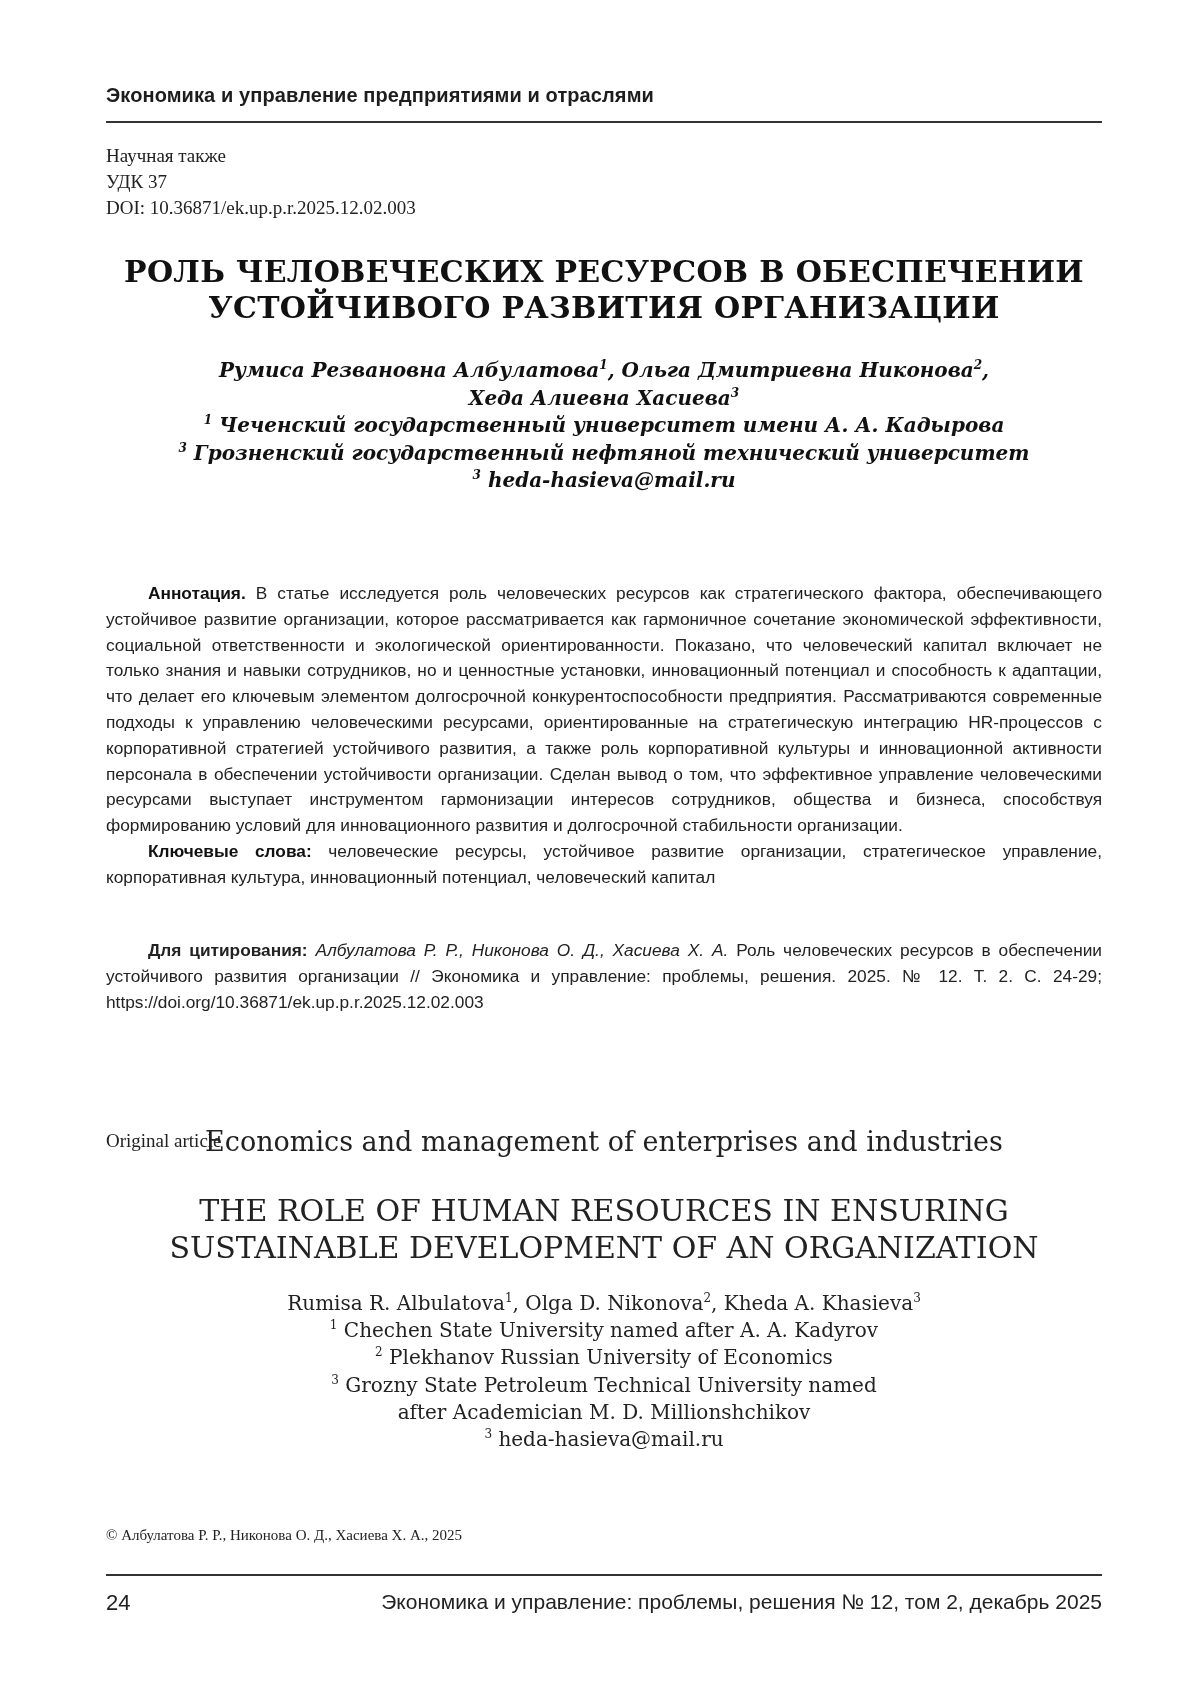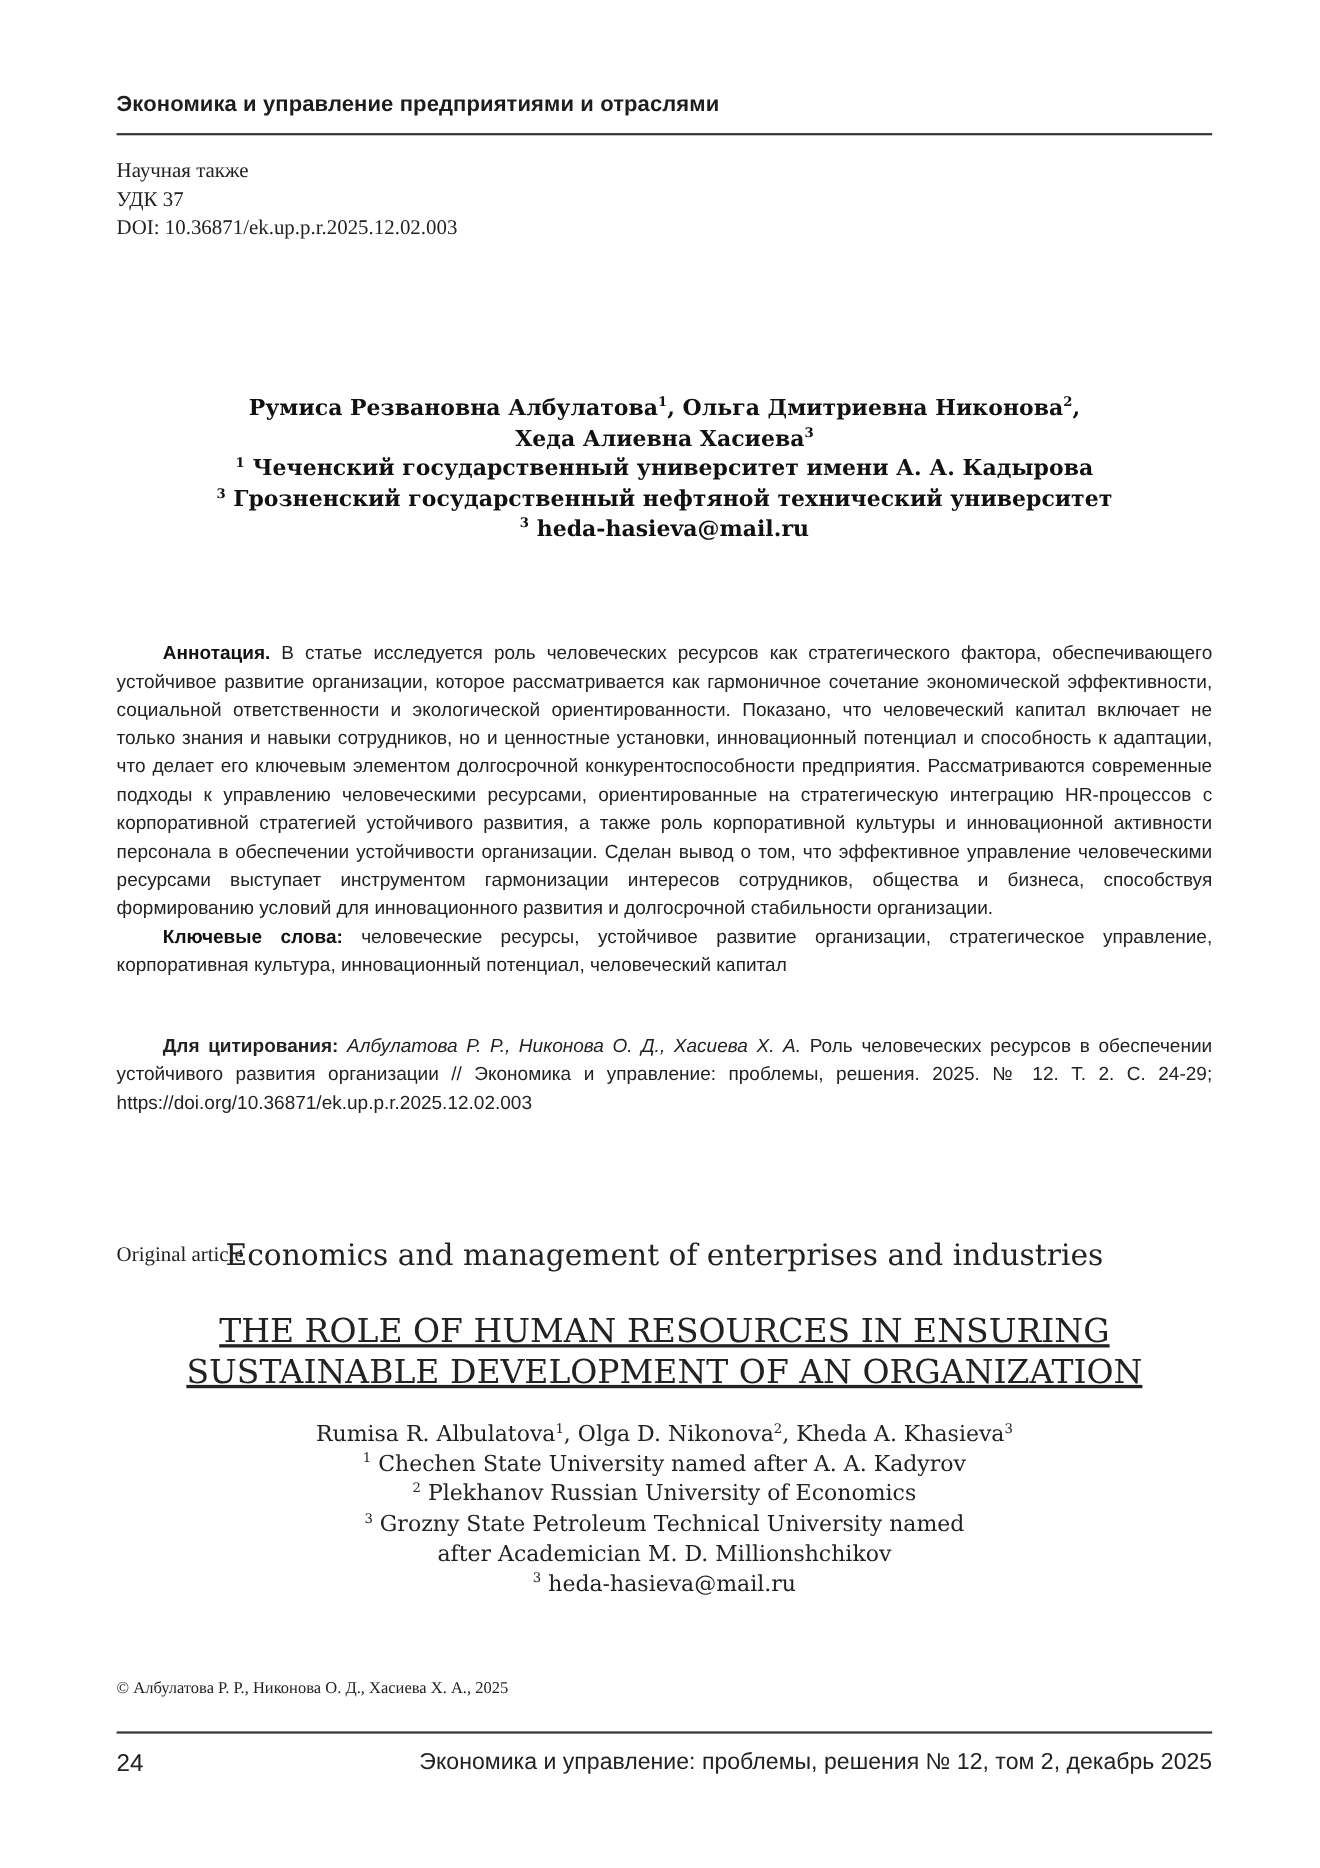--- a/index.html
+++ b/index.html
@@ -11,36 +11,36 @@
 
     .running-header { position: absolute; left: 106px; top: 84px; font-size: 20px; font-weight: bold; letter-spacing: 0.1px; color: #1d1d1d; }
     .header-rule { position: absolute; left: 106px; top: 121px; width: 996px; height: 2px; background: #333; }
 
     .meta { position: absolute; left: 106px; top: 143px; font-size: 19px; line-height: 26px; color: #222; }
     .meta div { white-space: nowrap; }
 
     .title-ru { position: absolute; left: 106px; width: 996px; top: 254px; text-align: center; font-size: 30px; line-height: 36px; font-weight: bold; letter-spacing: 0.3px; color: #111; }
     .title-ru div { white-space: nowrap; }
 
-    .authors-ru { position: absolute; left: 106px; width: 996px; top: 357px; text-align: center; font-size: 20px; line-height: 27.5px; font-weight: bold; color: #111; }
+    .authors-ru { position: absolute; left: 106px; width: 996px; top: 357px; text-align: center; font-size: 20px; line-height: 27.5px; font-weight: bold; font-style: italic; color: #111; }
     .authors-ru div { white-space: nowrap; }
     sup { font-size: 0.6em; vertical-align: super; line-height: 0; }
 
     .abstract { position: absolute; left: 106px; width: 996px; top: 581px; font-size: 17.3px; line-height: 25.8px; text-align: justify; color: #222; }
     .abstract p { margin: 0; text-indent: 42px; }
     .abstract b { color: #111; }
 
     .citation { position: absolute; left: 106px; width: 996px; top: 938px; font-size: 17.3px; line-height: 25.8px; text-align: justify; color: #222; }
     .citation p { margin: 0; text-indent: 42px; }
 
     .orig-label { position: absolute; left: 106px; top: 1130px; font-size: 19px; color: #222; }
 
     .rubric-en { position: absolute; left: 106px; width: 996px; top: 1126px; text-align: center; font-size: 27px; color: #222; white-space: nowrap; }
     .title-en { position: absolute; left: 106px; width: 996px; top: 1192px; text-align: center; font-size: 30px; line-height: 37px; color: #222; }
-    .title-en div { white-space: nowrap; text-decoration: underline; }
+    .title-en div { white-space: nowrap; }
 
     .authors-en { position: absolute; left: 106px; width: 996px; top: 1290px; text-align: center; font-size: 20px; line-height: 27.2px; color: #222; }
     .authors-en div { white-space: nowrap; }
 
     .copyright { position: absolute; left: 106px; top: 1527px; font-size: 15px; color: #222; white-space: nowrap; }
 
     .footer-rule { position: absolute; left: 106px; top: 1574px; width: 996px; height: 2px; background: #333; }
     .page-number { position: absolute; left: 106px; top: 1590px; font-size: 22px; color: #222; }
     .journal-footer { position: absolute; right: 98px; top: 1590px; font-size: 21px; color: #222; white-space: nowrap; }
     a.link { color: inherit; text-decoration: none; }
@@ -52,20 +52,24 @@
 
   <div class="running-header sans">Экономика и управление предприятиями и отраслями</div>
   <div class="header-rule"></div>
 
   <div class="meta serif">
     <div>Научная также</div>
     <div>УДК 37</div>
     <div>DOI: 10.36871/ek.up.p.r.2025.12.02.003</div>
   </div>
 
+  <div class="title-ru dserif">
+    <div>РОЛЬ ЧЕЛОВЕЧЕСКИХ РЕСУРСОВ В ОБЕСПЕЧЕНИИ</div>
+    <div>УСТОЙЧИВОГО РАЗВИТИЯ ОРГАНИЗАЦИИ</div>
+  </div>
 
   <div class="authors-ru dserif">
     <div>
       <span>Румиса Резвановна Албулатова</span><sup>1</sup>,
       <span>Ольга Дмитриевна Никонова</span><sup>2</sup>,
     </div>
     <div>
       <span>Хеда Алиевна Хасиева</span><sup>3</sup>
     </div>
     <div>

